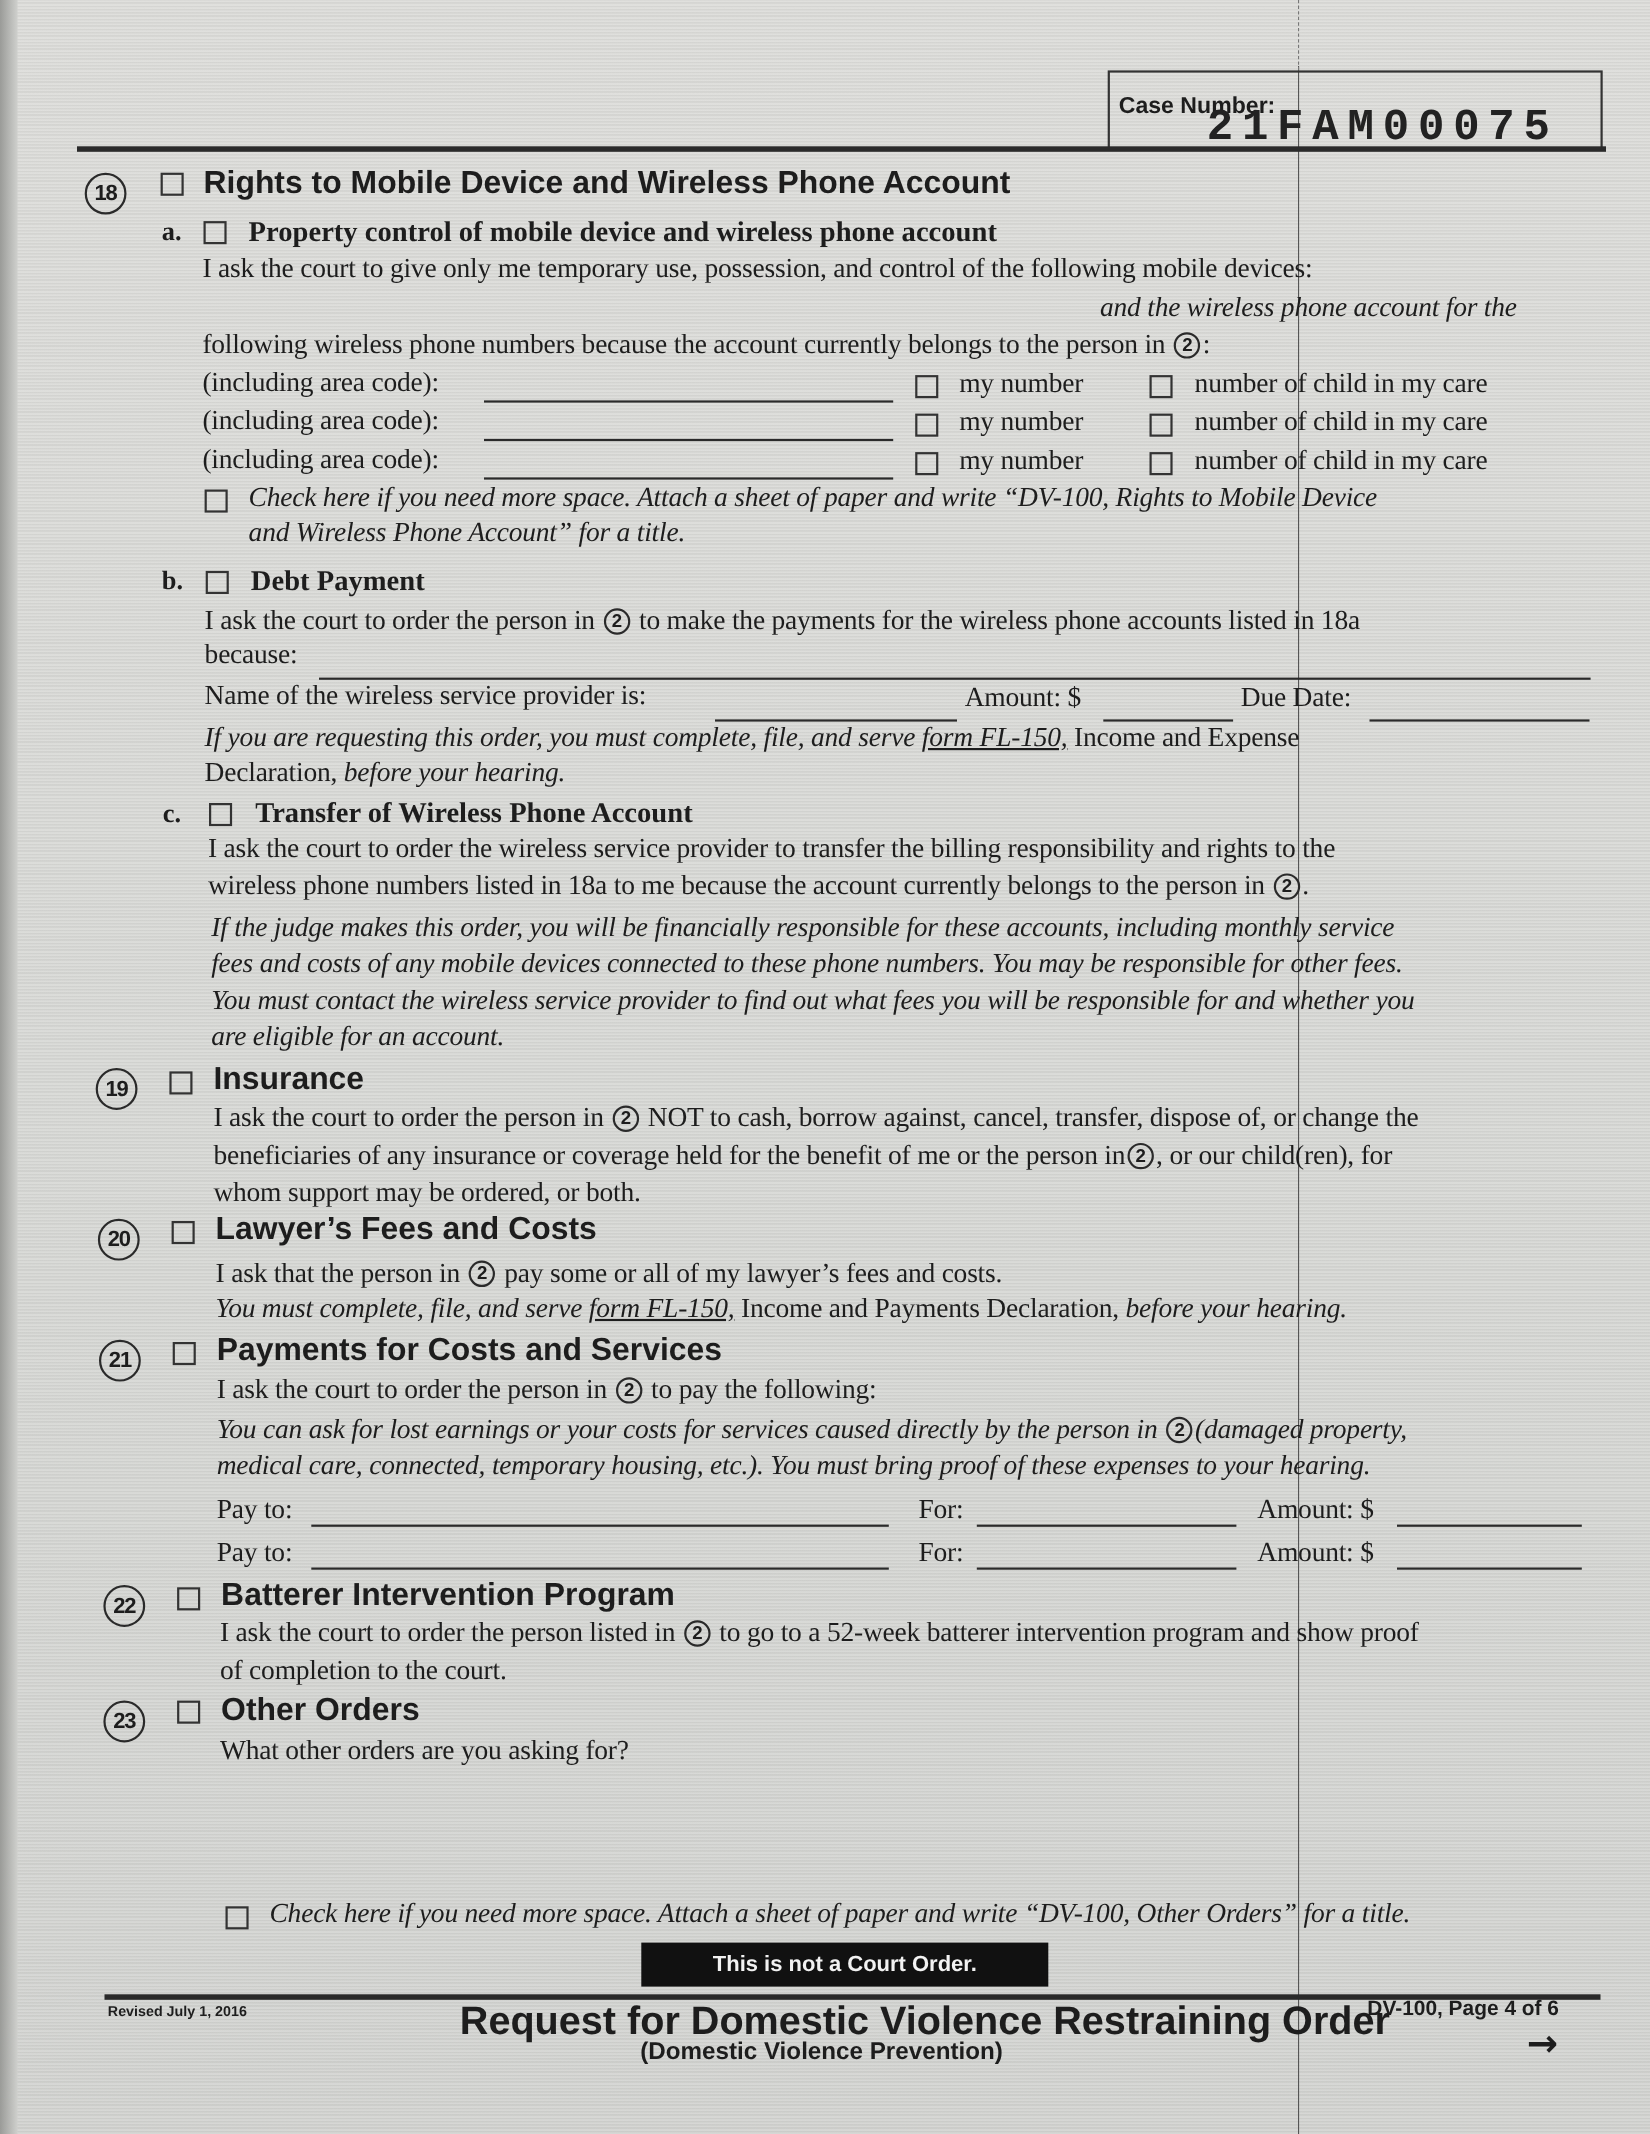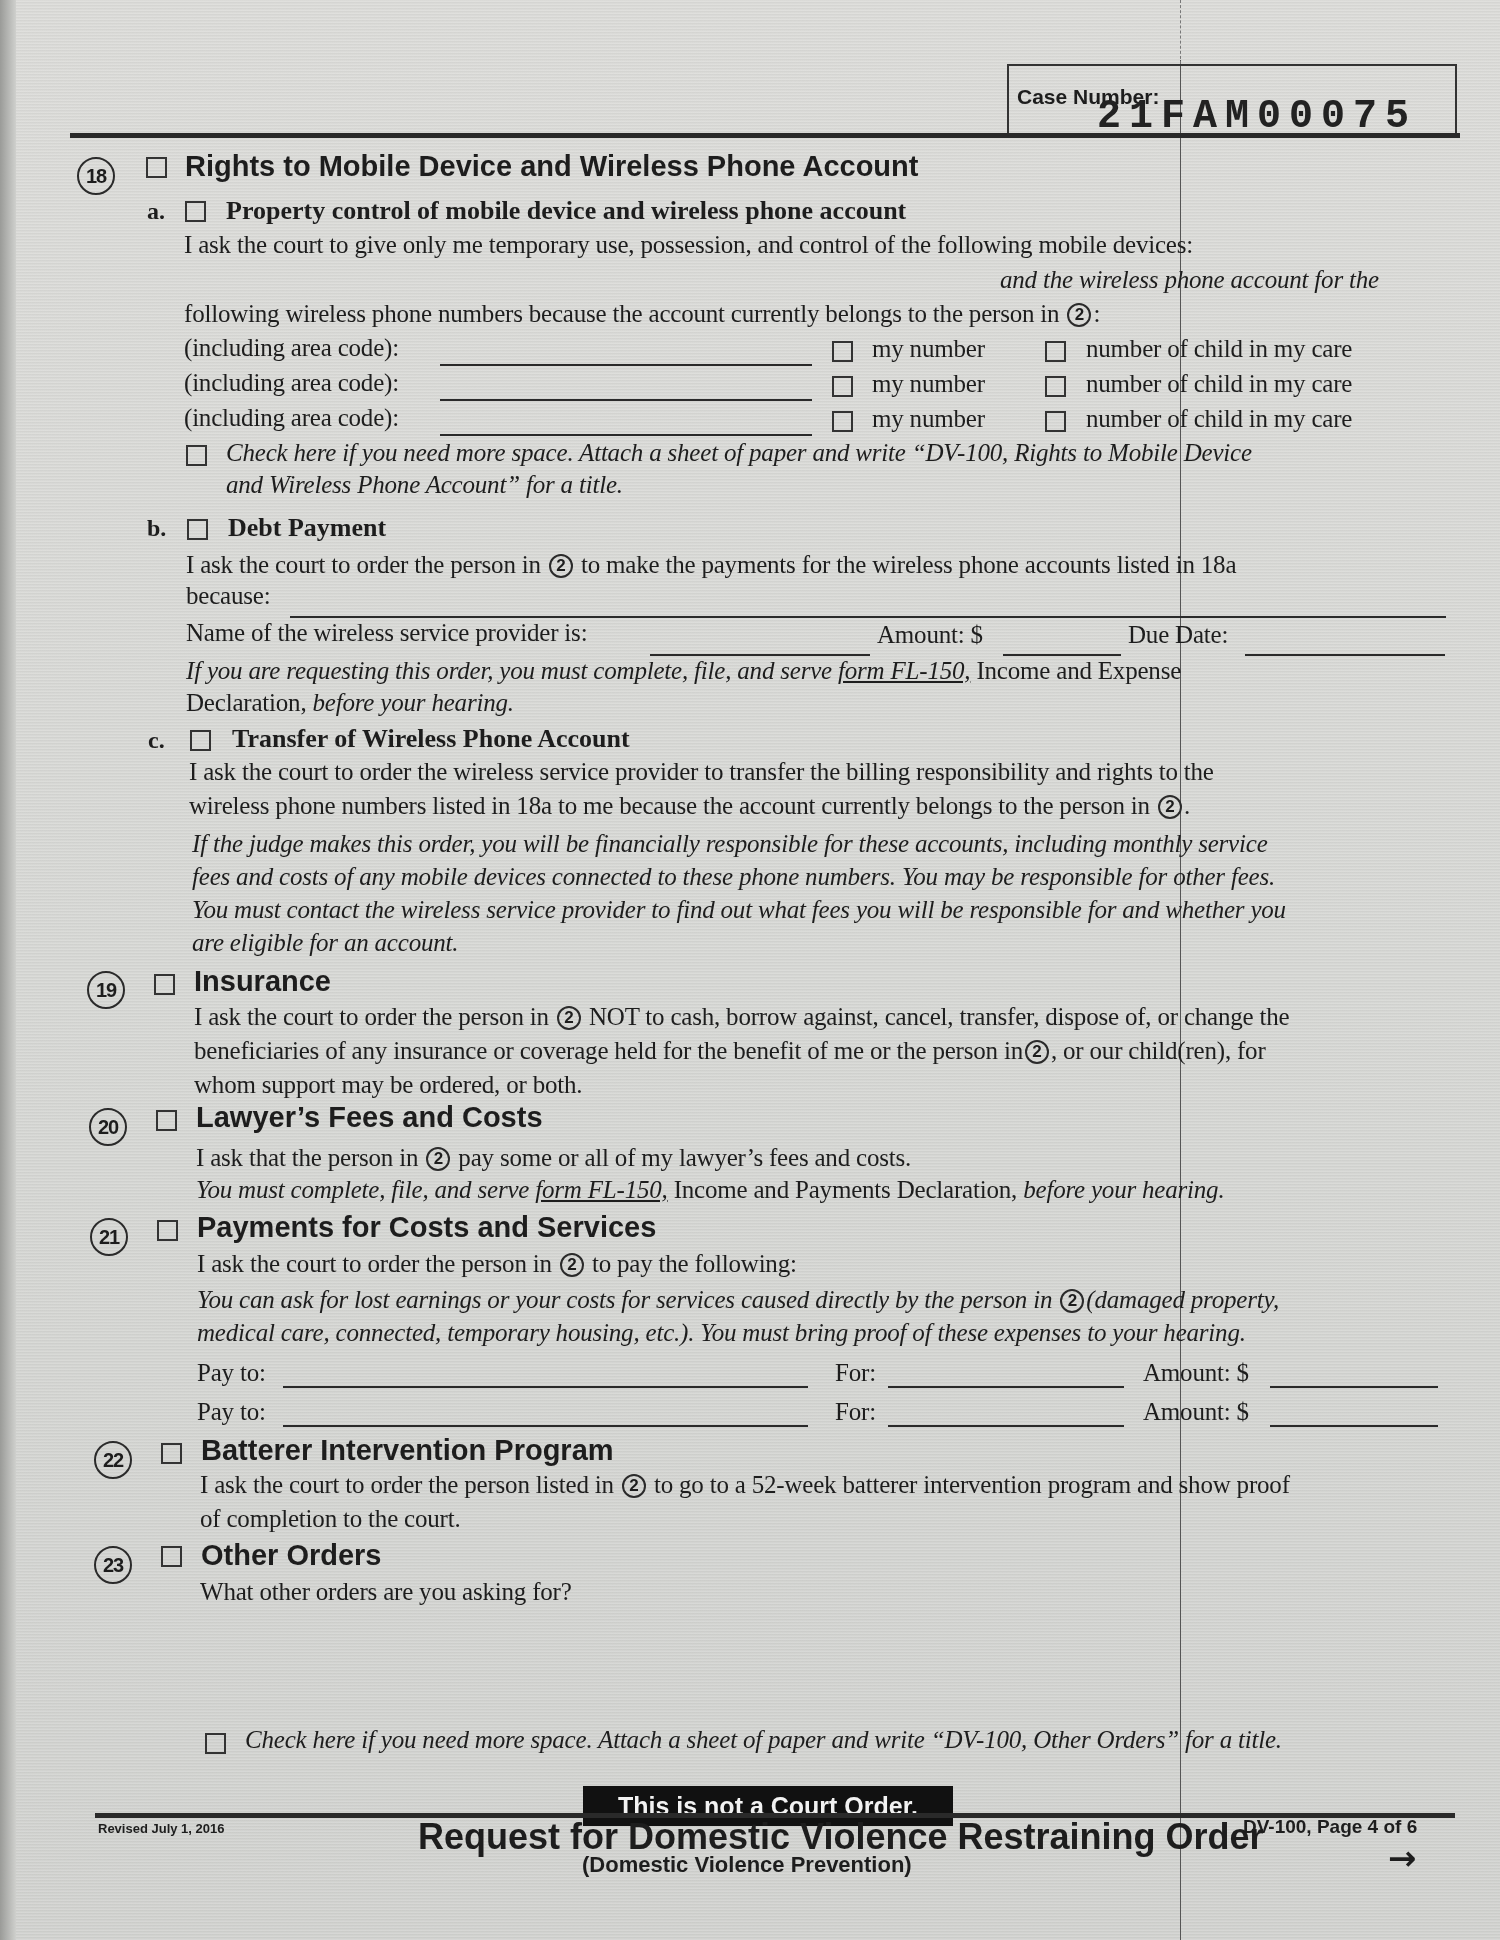--- a/index.html
+++ b/index.html
@@ -27,21 +27,21 @@
   .cb { position:absolute; width:21px; height:21px; border:2px solid #333; box-sizing:border-box; background:transparent; cursor:pointer; }
   .sec-title { position:absolute; font-family:"Liberation Sans","DejaVu Sans",sans-serif; font-weight:bold; font-size:29px; white-space:nowrap; }
   .sub-letter { position:absolute; font-weight:bold; font-size:24px; }
   .sub-title { position:absolute; font-weight:bold; font-size:26px; white-space:nowrap; }
   .txt { position:absolute; font-size:25px; white-space:nowrap; letter-spacing:-0.2px; }
   .it { font-style:italic; }
   .circ2 { display:inline-block; width:24px; height:24px; border:2px solid #2a2a2a; border-radius:50%; box-sizing:border-box; font-family:"Liberation Sans","DejaVu Sans",sans-serif; font-weight:bold; font-size:17px; line-height:20px; text-align:center; vertical-align:2px; margin:0 2px; }
   .line { position:absolute; height:2px; background:#2a2a2a; }
   .u { text-decoration:underline; }
 
-  .not-order { position:absolute; left:583px; top:1766px; width:370px; height:40px; background:#111; color:#f2f2f2; font-family:"Liberation Sans","DejaVu Sans",sans-serif; font-weight:bold; font-size:25px; display:flex; align-items:center; justify-content:center;margin-top:20px; }
+  .not-order { position:absolute; left:583px; top:1766px; width:370px; height:40px; background:#111; color:#f2f2f2; font-family:"Liberation Sans","DejaVu Sans",sans-serif; font-weight:bold; font-size:20px; display:flex; align-items:center; justify-content:center; }
 
   .foot-left { position:absolute; left:98px; top:1821px; font-family:"Liberation Sans","DejaVu Sans",sans-serif; font-size:13px; font-weight:bold; }
   .foot-title { position:absolute; left:418px; top:1816px; font-family:"Liberation Sans","DejaVu Sans",sans-serif; font-size:36px; font-weight:bold; white-space:nowrap; }
   .foot-sub { position:absolute; left:582px; top:1852px; font-family:"Liberation Sans","DejaVu Sans",sans-serif; font-size:22px; font-weight:bold; white-space:nowrap; }
   .foot-right { position:absolute; left:1243px; top:1816px; font-family:"Liberation Sans","DejaVu Sans",sans-serif; font-size:19px; font-weight:bold; white-space:nowrap; }
   .foot-arrow { position:absolute; left:1388px; top:1838px; font-family:"DejaVu Sans",sans-serif; font-size:34px; font-weight:bold; }
 
   .vline { position:absolute; width:1px; background:#555; }
   .dash-v { position:absolute; width:1px; border-left:1px dashed #777; }
 </style>

